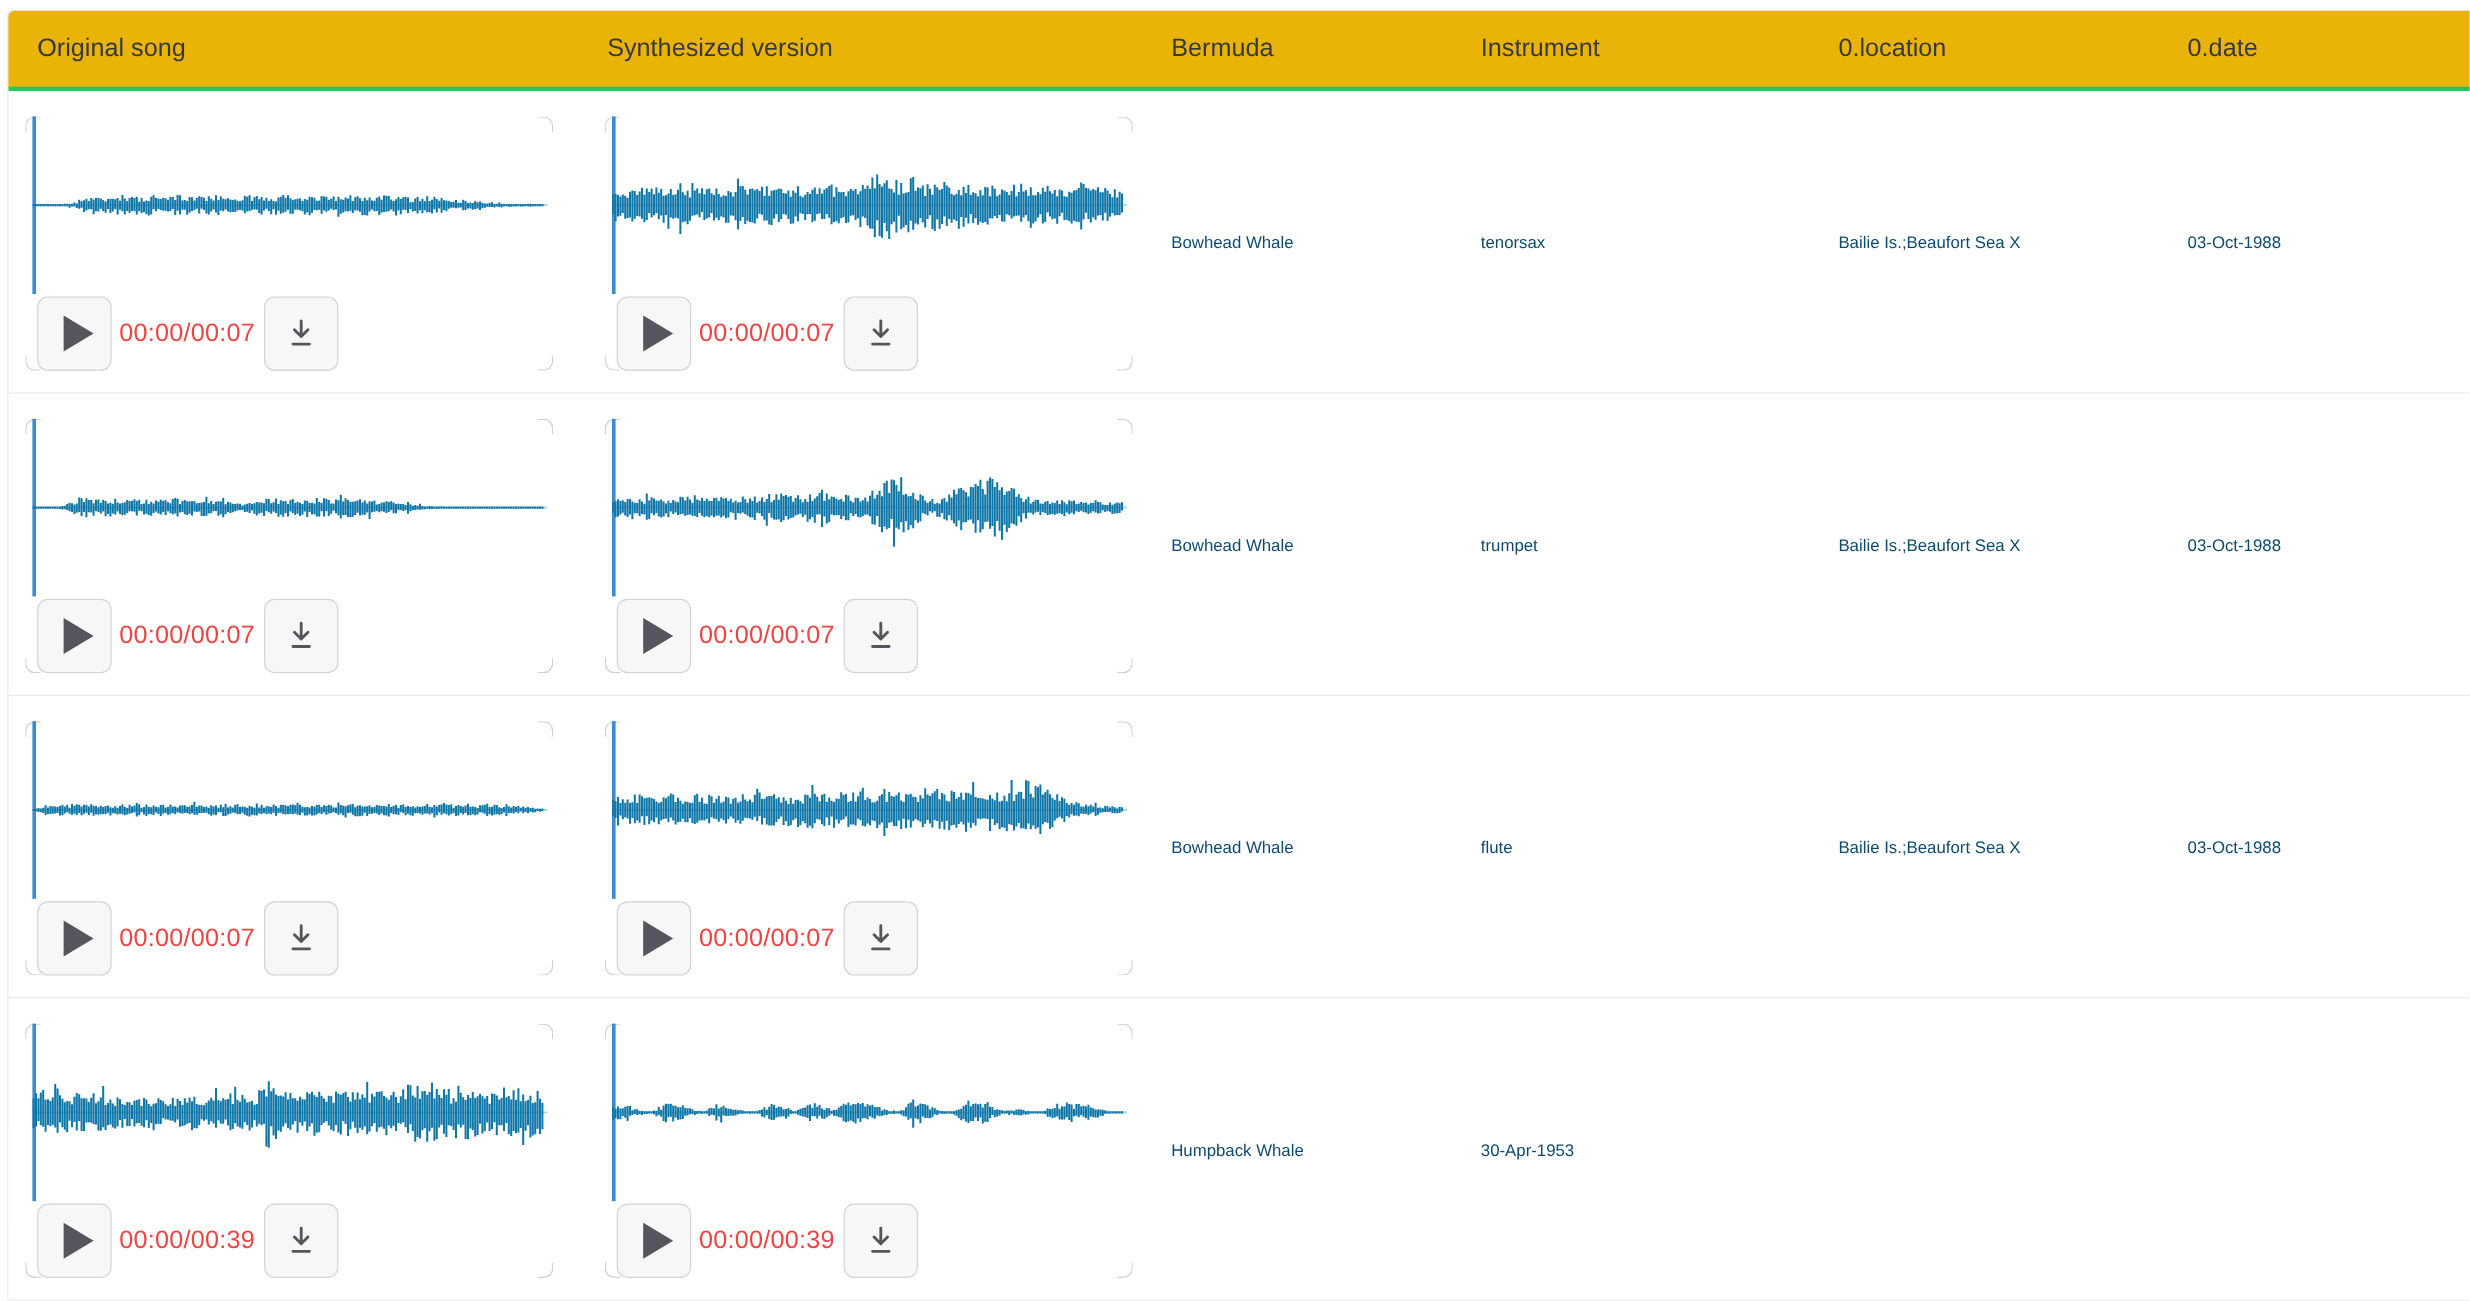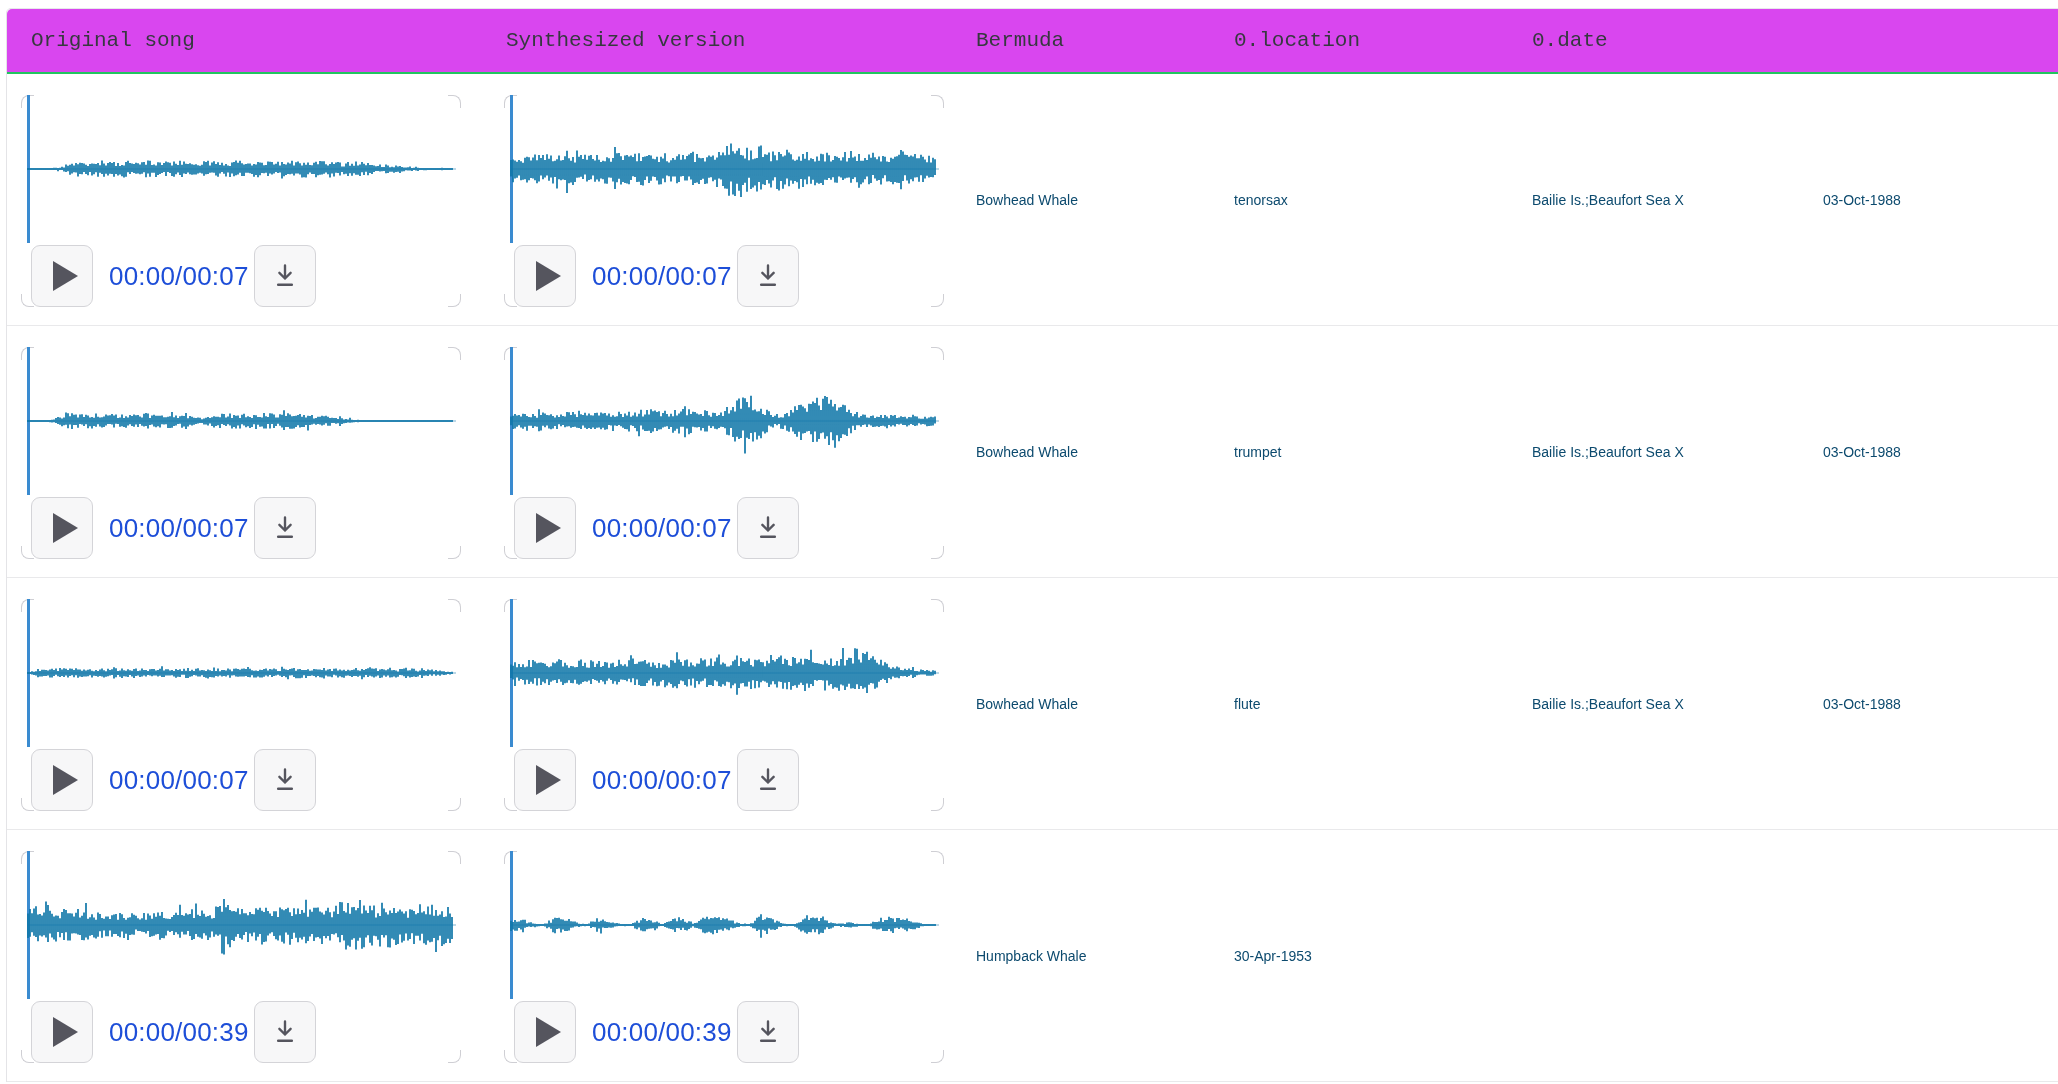--- a/index.html
+++ b/index.html
@@ -1,50 +1,51 @@
 <!DOCTYPE html>
 <html><head>
 <meta charset="utf-8">
 <style>
   html,body{margin:0;padding:0;background:#ffffff;}
   body{width:2058px;height:1084px;overflow:hidden;font-family:"Liberation Sans",sans-serif;color:#3b3e45;position:relative;}
   .table-wrap{position:absolute;left:6px;top:8px;width:2052px;border-left:1px solid #e4e4e7;border-top:1px solid #e7e7ea;border-radius:5px 0 0 0;background:#fff;}
   .grid-row{display:grid;grid-template-columns:475px 470px 258px 298px 291px 1fr;}
-  .thead{background:#d946ef;height:63px;border-bottom:2px solid #22c55e;border-radius:5px 0 0 0;font-family:Liberation Mono, monospace;}
+  .thead{background:#eab308;height:63px;border-bottom:4px solid #22c55e;border-radius:5px 0 0 0;}
   .th{display:flex;align-items:center;padding-left:24px;font-size:21px;color:#36393f;white-space:nowrap;}
   .trow{height:251px;border-bottom:1px solid #e9e9eb;}
   .cell{display:flex;align-items:center;padding-left:24px;font-size:14px;color:#0c4a6e;white-space:nowrap;}
   .audio-cell{padding-top:21px;}
   .audio-cell.first{padding-left:14px;}
   .audio-cell.second{padding-left:22px;}
   .wave-box{position:relative;width:440px;height:212px;}
   .wave-area{position:relative;width:440px;height:148px;cursor:pointer;}
   .wave-area svg{display:block;position:absolute;left:0;top:0;}
   .playhead{position:absolute;top:0;bottom:0;left:6px;width:3px;background:#3a8bd0;}
   .controls{display:flex;align-items:center;height:62px;margin-top:2px;padding-left:10px;}
   .ctl-btn{width:62px;height:62px;border:1.5px solid #d4d4d8;border-radius:9px;background:#f7f7f8;display:flex;align-items:center;justify-content:center;padding:0;cursor:pointer;box-sizing:border-box;}
   .play-tri{width:0;height:0;border-left:25px solid #55555e;border-top:15px solid transparent;border-bottom:15px solid transparent;margin-left:7px;}
-  .time{font-size:26px;color:#1d4ed8;min-width:118px;text-align:center;margin-left:16px;letter-spacing:.2px;}
+  .time{font-size:21px;color:#ef4444;min-width:118px;text-align:center;margin-left:4px;letter-spacing:.2px;}
   .dl-margin{margin-left:5px;}
   .corner{position:absolute;width:12px;height:12px;border:0 solid #cfcfd4;pointer-events:none;}
   .corner.tl{left:0;top:0;border-left-width:1.5px;border-top-width:1.5px;border-top-left-radius:8px;}
   .corner.tr{right:0;top:0;border-right-width:1.5px;border-top-width:1.5px;border-top-right-radius:8px;}
   .corner.bl{left:0;bottom:0;border-left-width:1.5px;border-bottom-width:1.5px;border-bottom-left-radius:8px;}
   .corner.br{right:0;bottom:0;border-right-width:1.5px;border-bottom-width:1.5px;border-bottom-right-radius:8px;}
   .dl-icon{stroke:#55555e;fill:none;stroke-width:1.9;stroke-linecap:round;stroke-linejoin:round;}
 </style>
 </head>
 <body>
 
 <div class="table-wrap">
 
   <div class="grid-row thead">
     <div class="th">Original song</div>
     <div class="th">Synthesized version</div>
     <div class="th">Bermuda</div>
+    <div class="th">Instrument</div>
     <div class="th">0.location</div>
     <div class="th">0.date</div>
   </div>
 
     <div class="grid-row trow">
       <div class="audio-cell first">
         <div class="wave-box">
           <span class="corner tl"></span>
           <span class="corner tr"></span>
           <span class="corner bl"></span>

